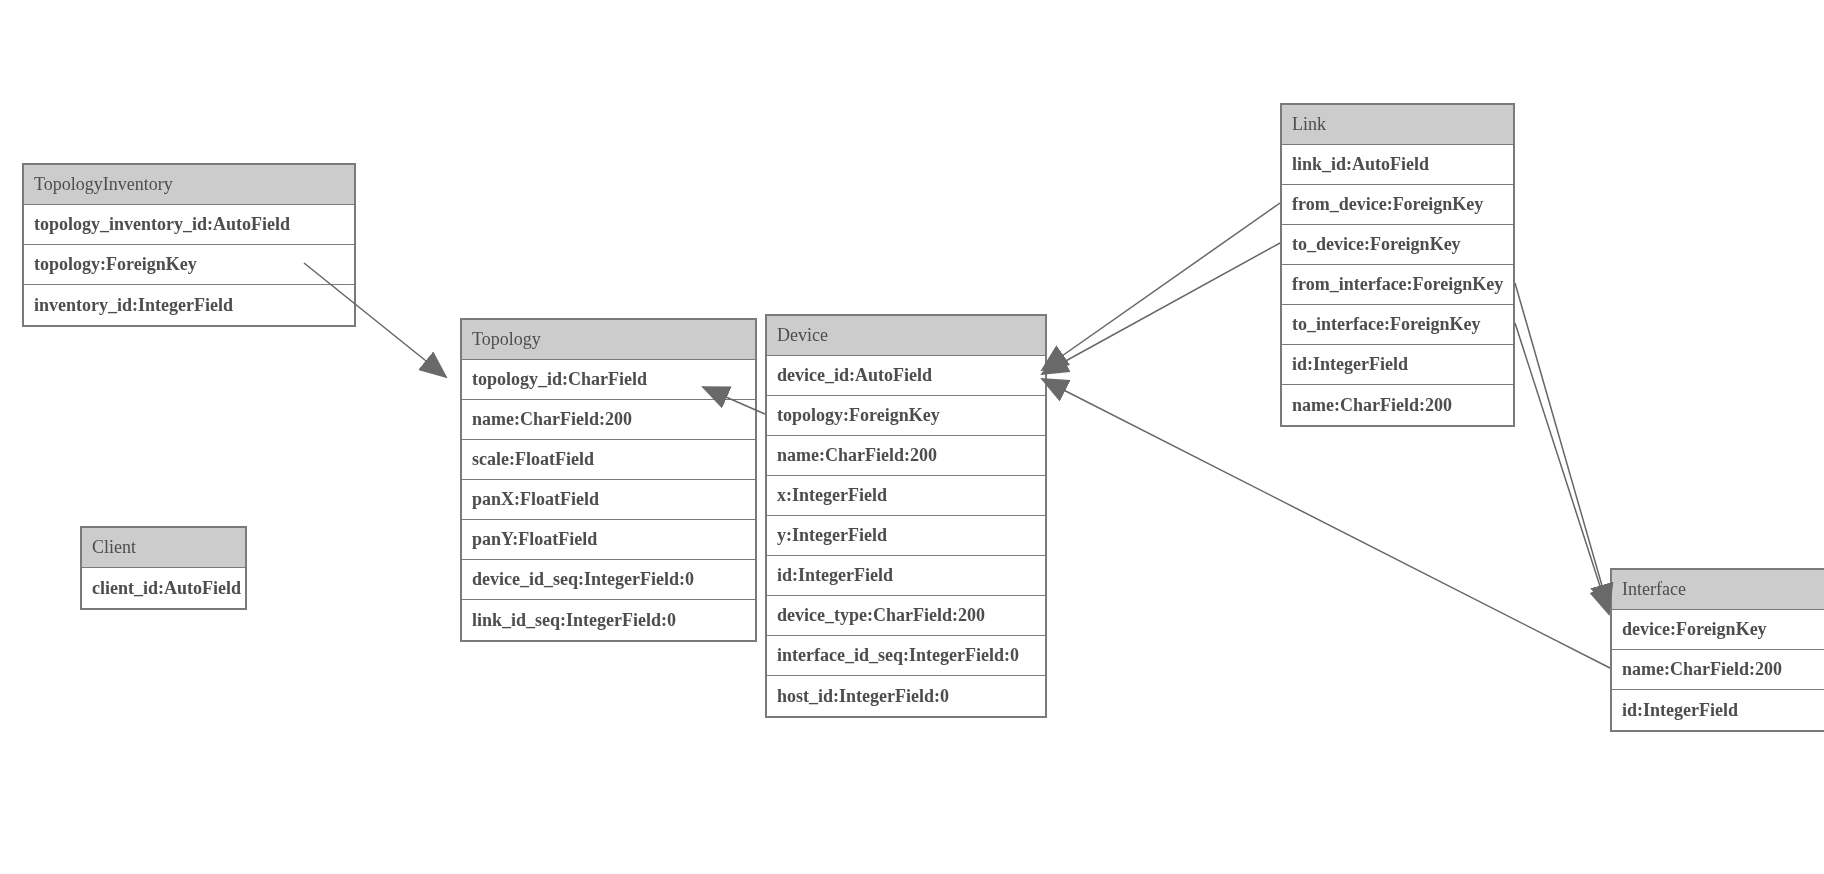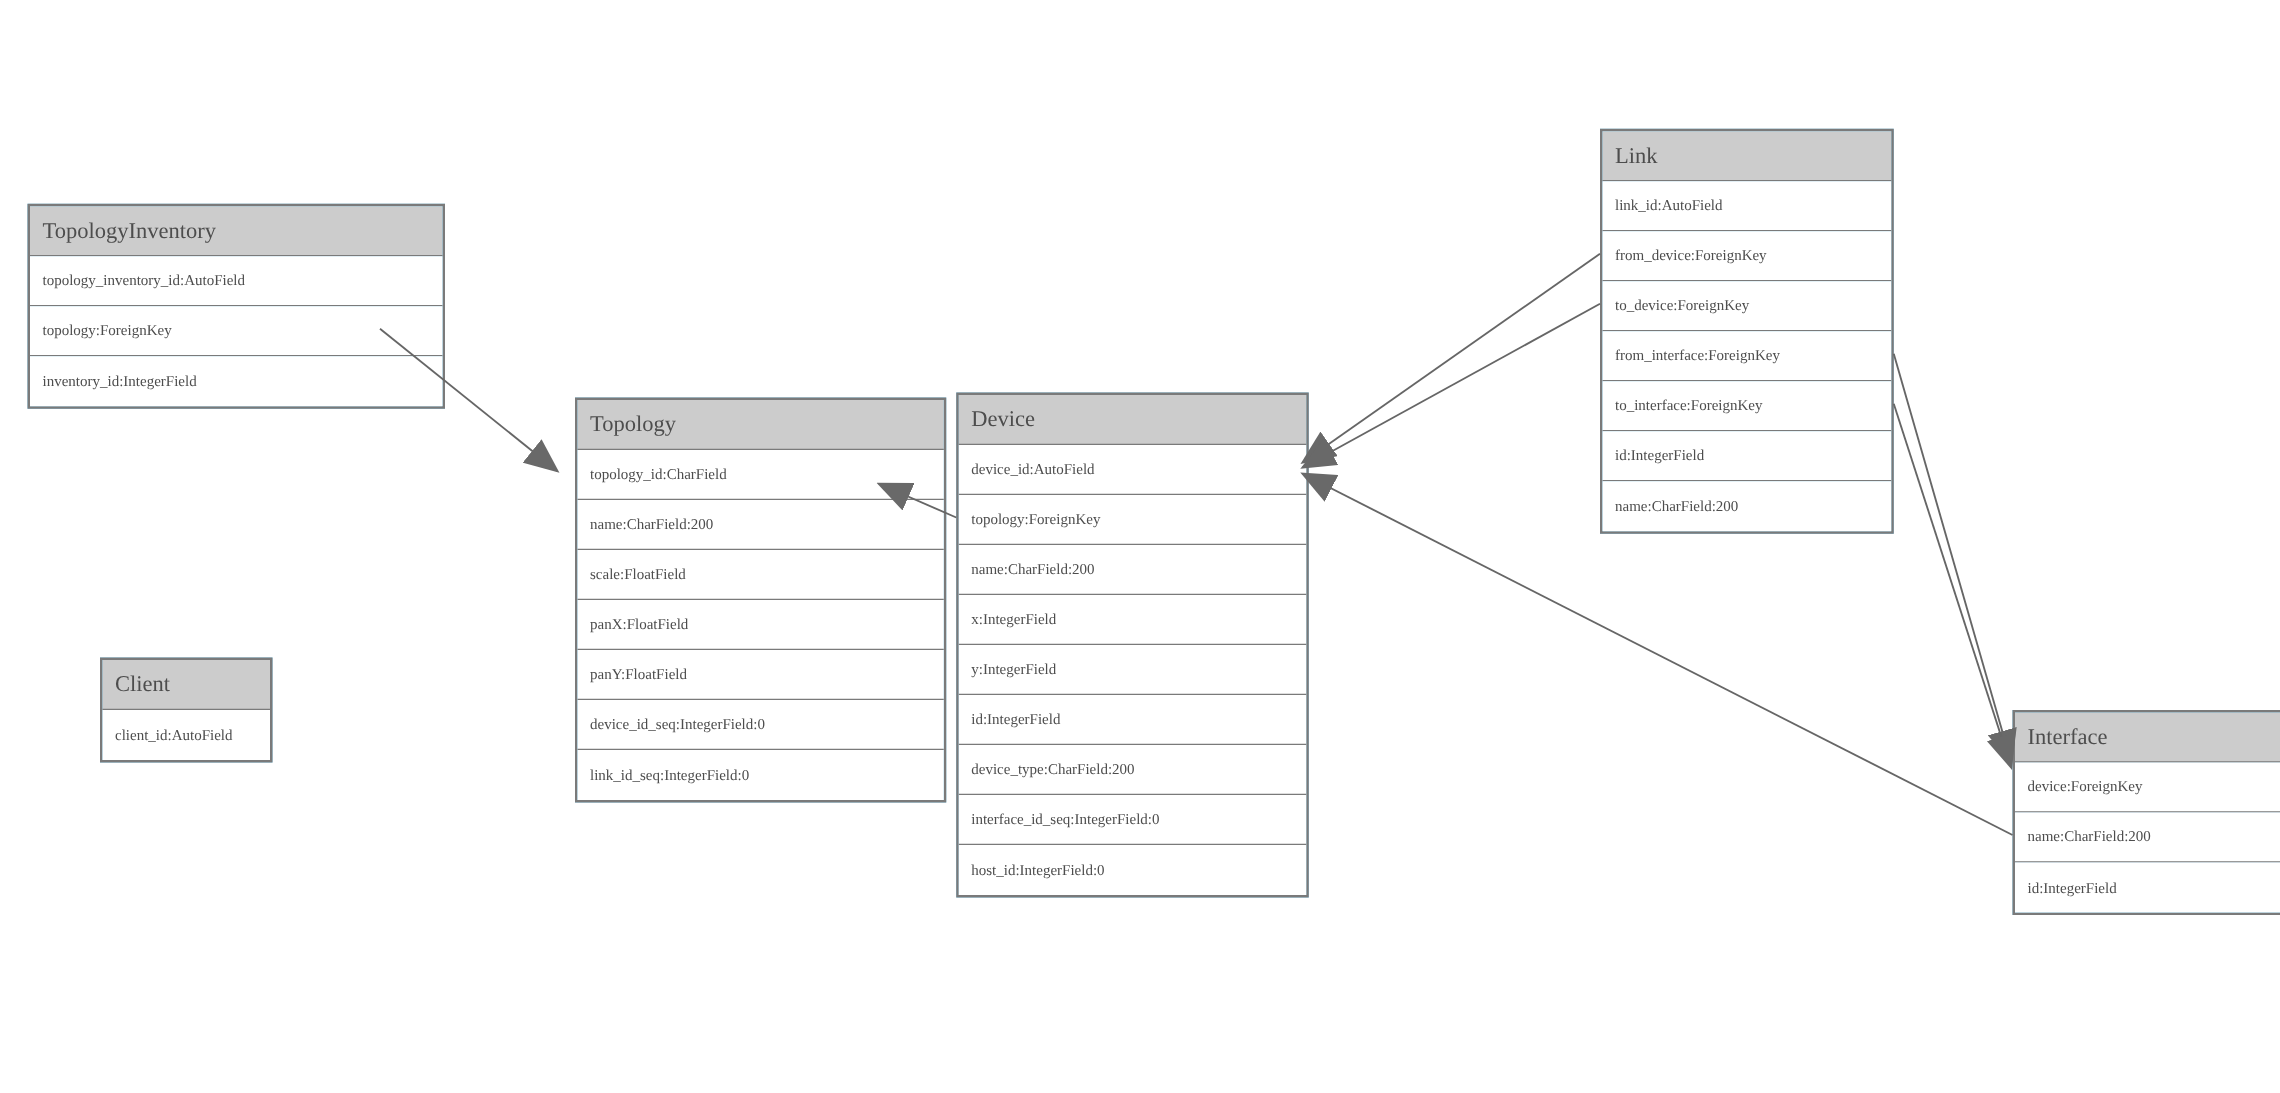--- a/index.html
+++ b/index.html
@@ -18,45 +18,46 @@
   #canvas svg.relations {
     position: absolute;
     left: 0;
     top: 0;
     pointer-events: none;
   }
   .entity {
     position: absolute;
     box-sizing: border-box;
     border: 2px solid var(--box-border, #7a7a7a);
-    background: #7dd3fc;
+    background: #d946ef;
   }
   .entity-header {
     box-sizing: border-box;
     height: 40px;
     background: var(--header-fill, #cccccc);
     color: var(--text-color, #4d4d4d);
     font-size: 18px;
     display: flex;
     align-items: center;
     padding: 0 10px;
     border-bottom: 1.5px solid var(--box-border, #7a7a7a);
     white-space: nowrap;
   }
   .entity-row {
     box-sizing: border-box;
     height: 40px;
     color: var(--text-color, #4d4d4d);
-    font-size: 12px;
+    font-size: 18px;
     display: flex;
     align-items: center;
     padding: 0 10px;
     border-bottom: 1.5px solid var(--box-border, #7a7a7a);
     white-space: nowrap;
     background: #ffffff;
+    font-weight: bold;
   }
   .entity-row:last-child {
     border-bottom: none;
   }
 </style>
 </head>
 <body>
 
 <div id="canvas">
     <div class="entity" style="left: 22px; top: 163px; width: 334px;">
@@ -68,21 +69,21 @@
     <div class="entity" style="left: 460px; top: 318px; width: 297px;">
       <div class="entity-header">Topology</div>
       <div class="entity-row">topology_id:CharField</div>
       <div class="entity-row">name:CharField:200</div>
       <div class="entity-row">scale:FloatField</div>
       <div class="entity-row">panX:FloatField</div>
       <div class="entity-row">panY:FloatField</div>
       <div class="entity-row">device_id_seq:IntegerField:0</div>
       <div class="entity-row">link_id_seq:IntegerField:0</div>
     </div>
-    <div class="entity" style="left: 80px; top: 526px; width: 138px;">
+    <div class="entity" style="left: 80px; top: 526px; width: 167px;">
       <div class="entity-header">Client</div>
       <div class="entity-row">client_id:AutoField</div>
     </div>
     <div class="entity" style="left: 765px; top: 314px; width: 282px;">
       <div class="entity-header">Device</div>
       <div class="entity-row">device_id:AutoField</div>
       <div class="entity-row">topology:ForeignKey</div>
       <div class="entity-row">name:CharField:200</div>
       <div class="entity-row">x:IntegerField</div>
       <div class="entity-row">y:IntegerField</div>

